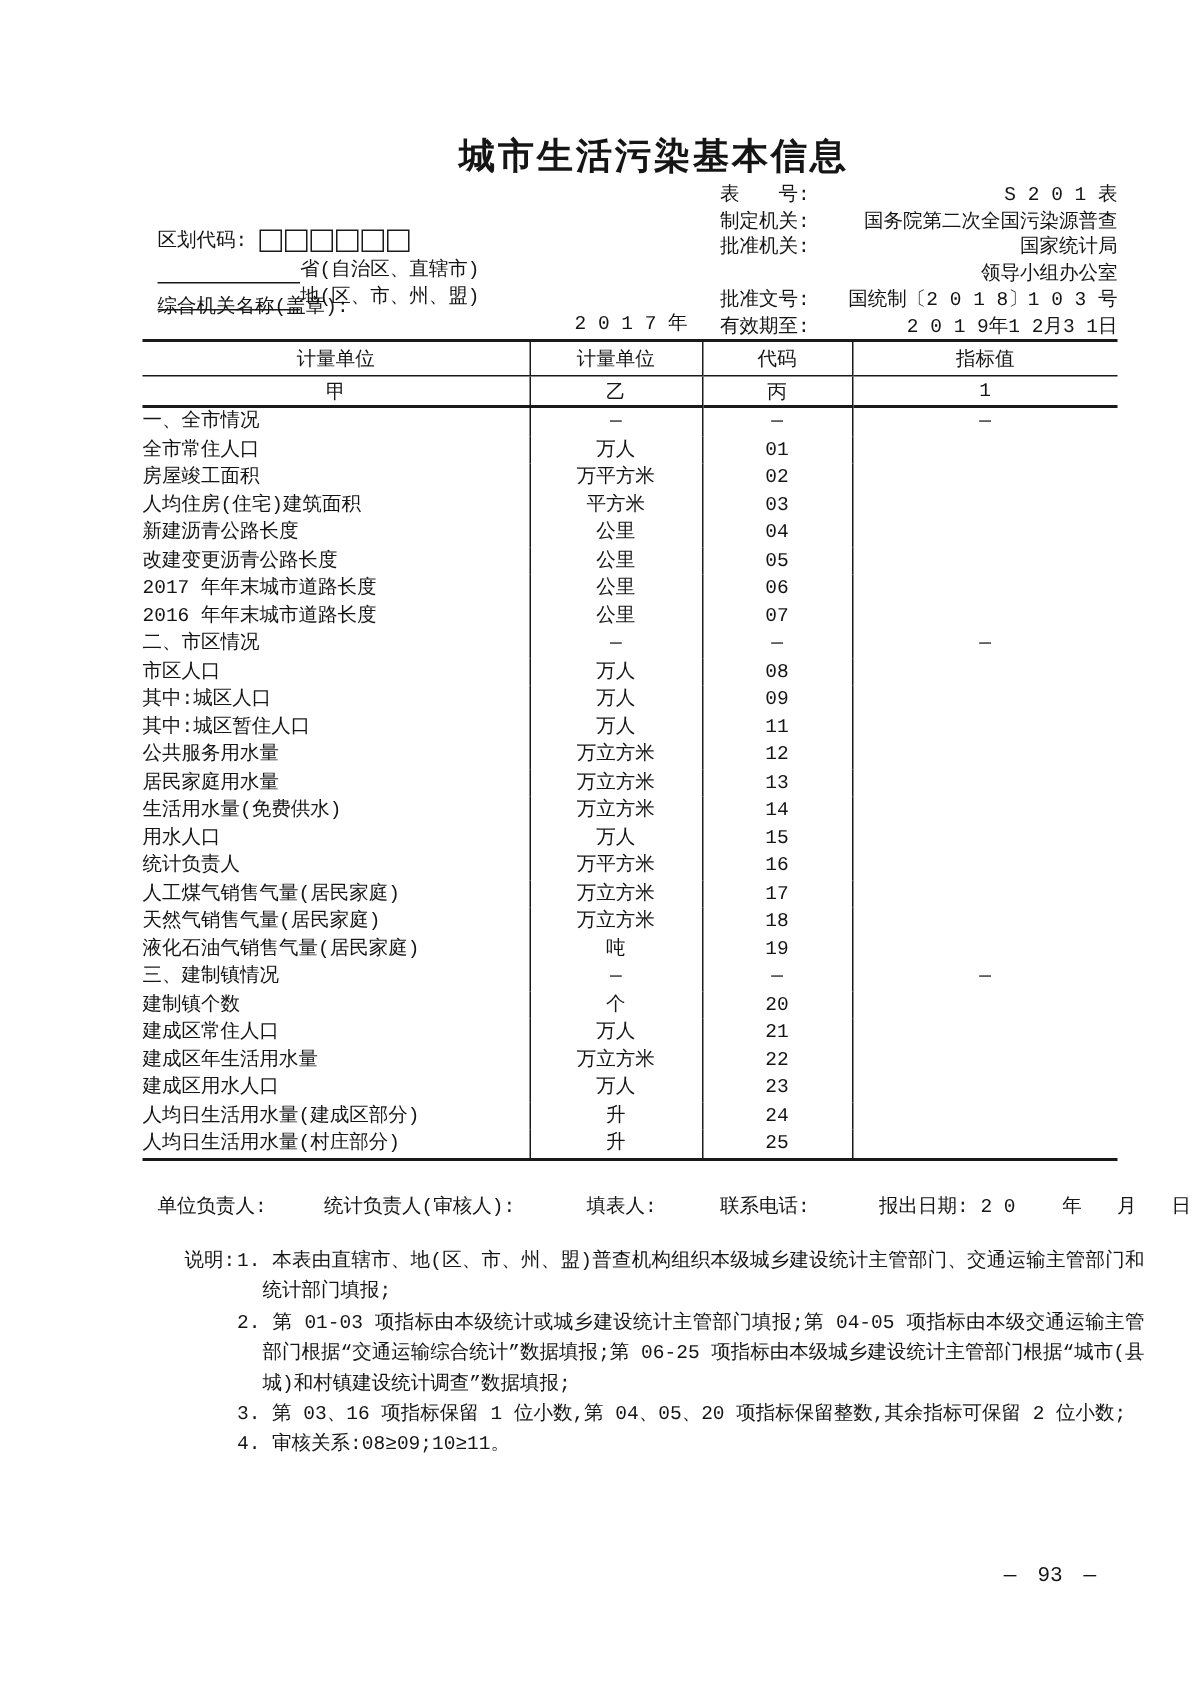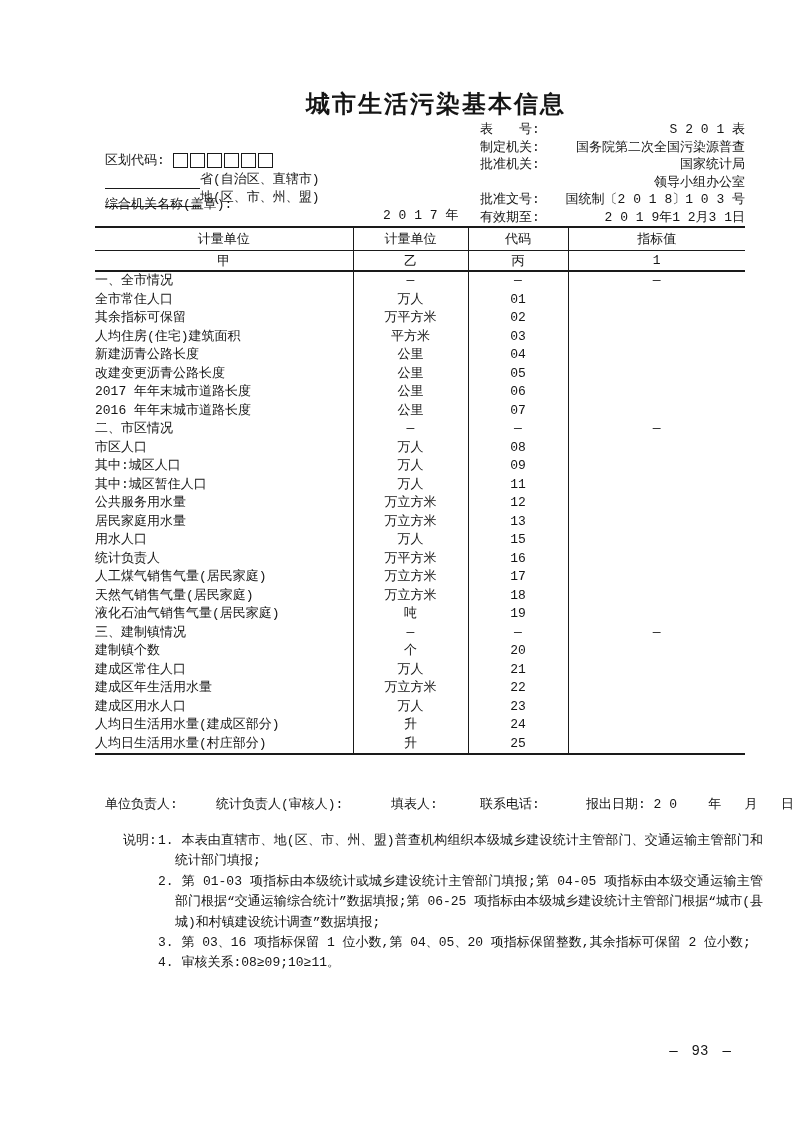--- a/index.html
+++ b/index.html
@@ -164,21 +164,21 @@
         </tr>
 
         <tr class="data-row">
           <td class="cell-name ind1">全市常住人口</td>
           <td class="cell-mid">万人</td>
           <td class="cell-mid">01</td>
           <td class="cell-mid"></td>
         </tr>
 
         <tr class="data-row">
-          <td class="cell-name ind1">其余指标可保留</td>
+          <td class="cell-name ind1">房屋竣工面积</td>
           <td class="cell-mid">万平方米</td>
           <td class="cell-mid">02</td>
           <td class="cell-mid"></td>
         </tr>
 
         <tr class="data-row">
           <td class="cell-name ind1">人均住房(住宅)建筑面积</td>
           <td class="cell-mid">平方米</td>
           <td class="cell-mid">03</td>
           <td class="cell-mid"></td>
@@ -248,20 +248,26 @@
           <td class="cell-mid"></td>
         </tr>
 
         <tr class="data-row">
           <td class="cell-name ind1">居民家庭用水量</td>
           <td class="cell-mid">万立方米</td>
           <td class="cell-mid">13</td>
           <td class="cell-mid"></td>
         </tr>
 
+        <tr class="data-row">
+          <td class="cell-name ind1">生活用水量(免费供水)</td>
+          <td class="cell-mid">万立方米</td>
+          <td class="cell-mid">14</td>
+          <td class="cell-mid"></td>
+        </tr>
 
         <tr class="data-row">
           <td class="cell-name ind1">用水人口</td>
           <td class="cell-mid">万人</td>
           <td class="cell-mid">15</td>
           <td class="cell-mid"></td>
         </tr>
 
         <tr class="data-row">
           <td class="cell-name ind1">统计负责人</td>

